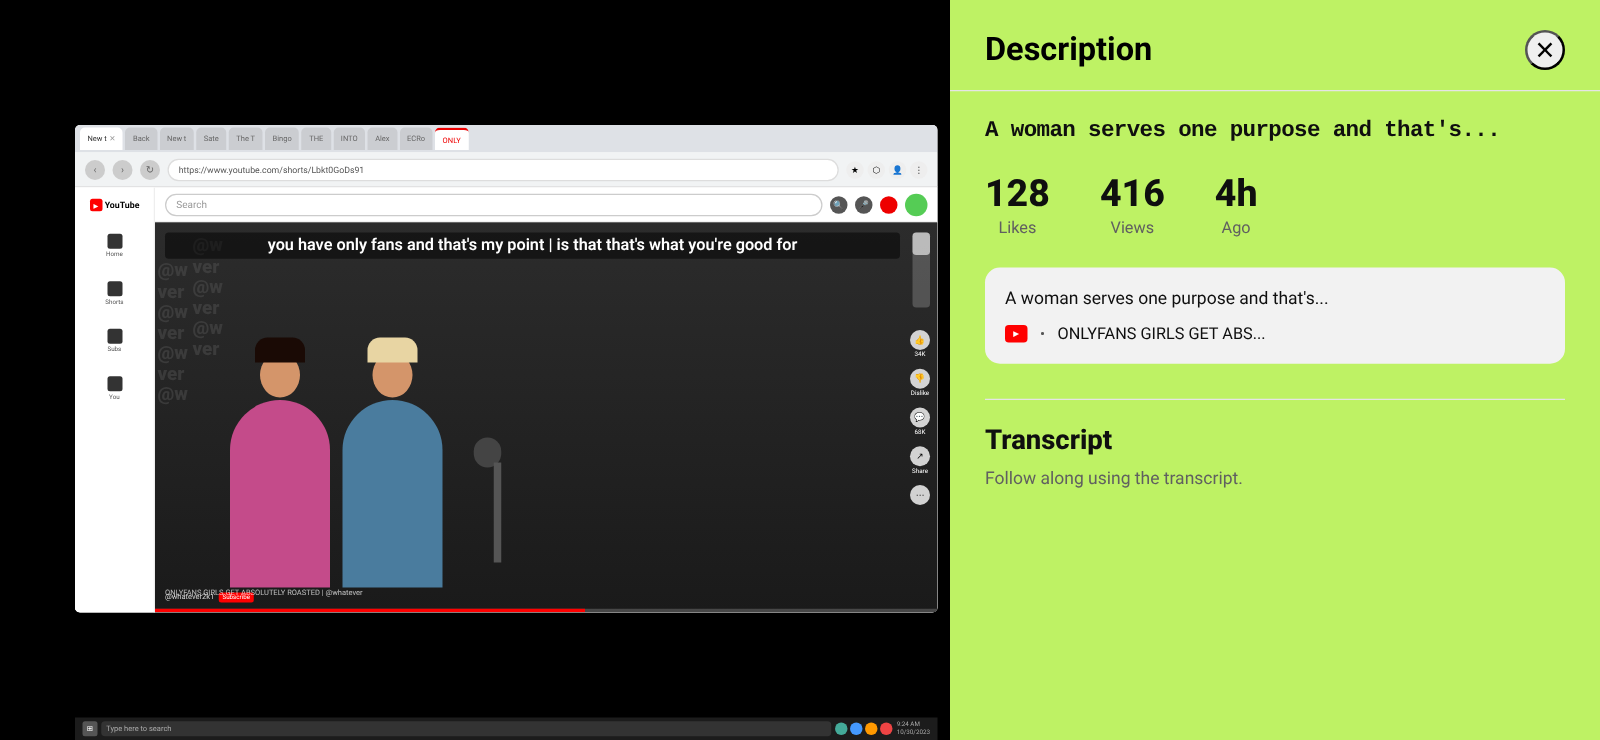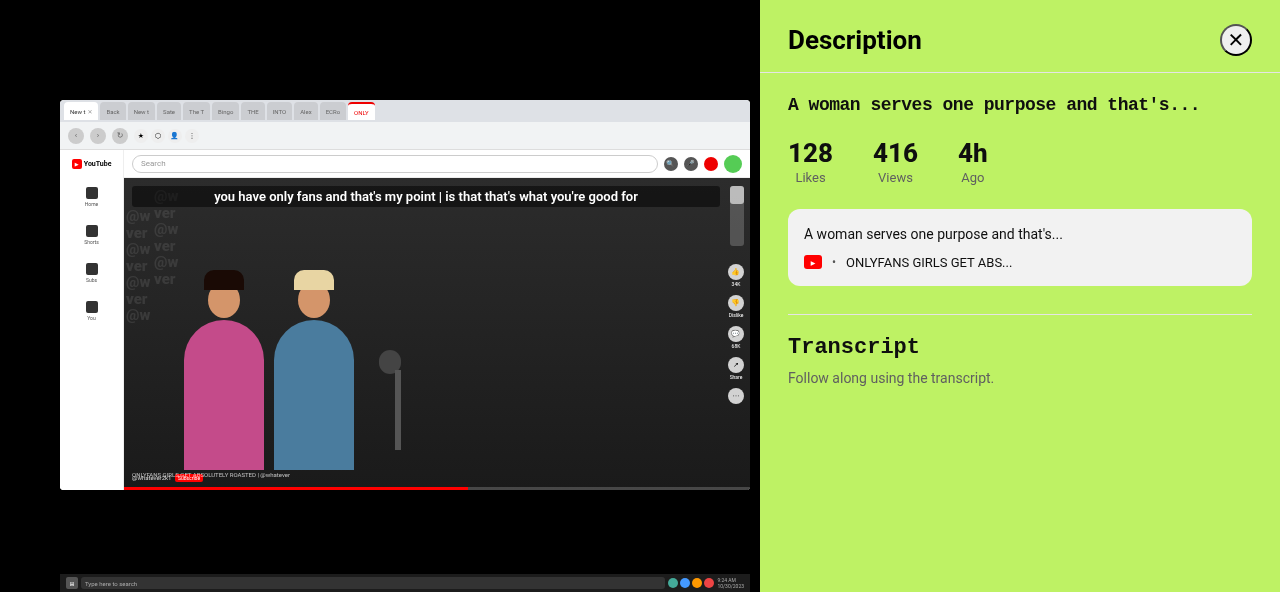--- a/index.html
+++ b/index.html
@@ -316,21 +316,21 @@
     }
 
     .stat-item {
       display: flex;
       flex-direction: column;
       align-items: center;
       gap: 2px;
     }
 
     .stat-value {
-      font-size: 26px;
+      font-size: 30px;
       font-weight: 800;
       color: #0f0f0f;
     }
 
     .stat-label {
       font-size: 13px;
       color: #606060;
       font-weight: 400;
     }
 
@@ -380,21 +380,20 @@
     .transcript-section {
       border-top: 1px solid #e5e5e5;
       padding-top: 20px;
     }
 
     .transcript-title {
       font-size: 22px;
       font-weight: 800;
       color: #0f0f0f;
       margin-bottom: 8px;
-      font-family: Liberation Mono, monospace;
     }
 
     .transcript-subtitle {
       font-size: 14px;
       color: #606060;
       margin-bottom: 20px;
       line-height: 1.5;
     }
 
     .show-transcript-btn {
@@ -615,20 +614,23 @@
         </div>
       <div class="browser-tab inactive" style="background:#fff;border-top:2px solid #e00;">
           <span style="font-size:6px;color:#e00;">ONLY</span>
         </div>
     </div>
 
     <div class="browser-toolbar">
       <div class="nav-btn">‹</div>
       <div class="nav-btn">›</div>
       <div class="nav-btn">↻</div>
+      <div class="address-bar">
+        <span style="font-size:7px;color:#555;">https://www.youtube.com/shorts/Lbkt0GoDs91</span>
+      </div>
       <div style="display:flex;gap:3px;">
         <div style="width:14px;height:14px;background:#eee;border-radius:50%;font-size:7px;display:flex;align-items:center;justify-content:center;">★</div>
         <div style="width:14px;height:14px;background:#eee;border-radius:50%;font-size:7px;display:flex;align-items:center;justify-content:center;">⬡</div>
         <div style="width:14px;height:14px;background:#eee;border-radius:50%;font-size:7px;display:flex;align-items:center;justify-content:center;">👤</div>
         <div style="width:14px;height:14px;background:#eee;border-radius:50%;font-size:7px;display:flex;align-items:center;justify-content:center;">⋮</div>
       </div>
     </div>
 
     <div class="browser-content">
 

